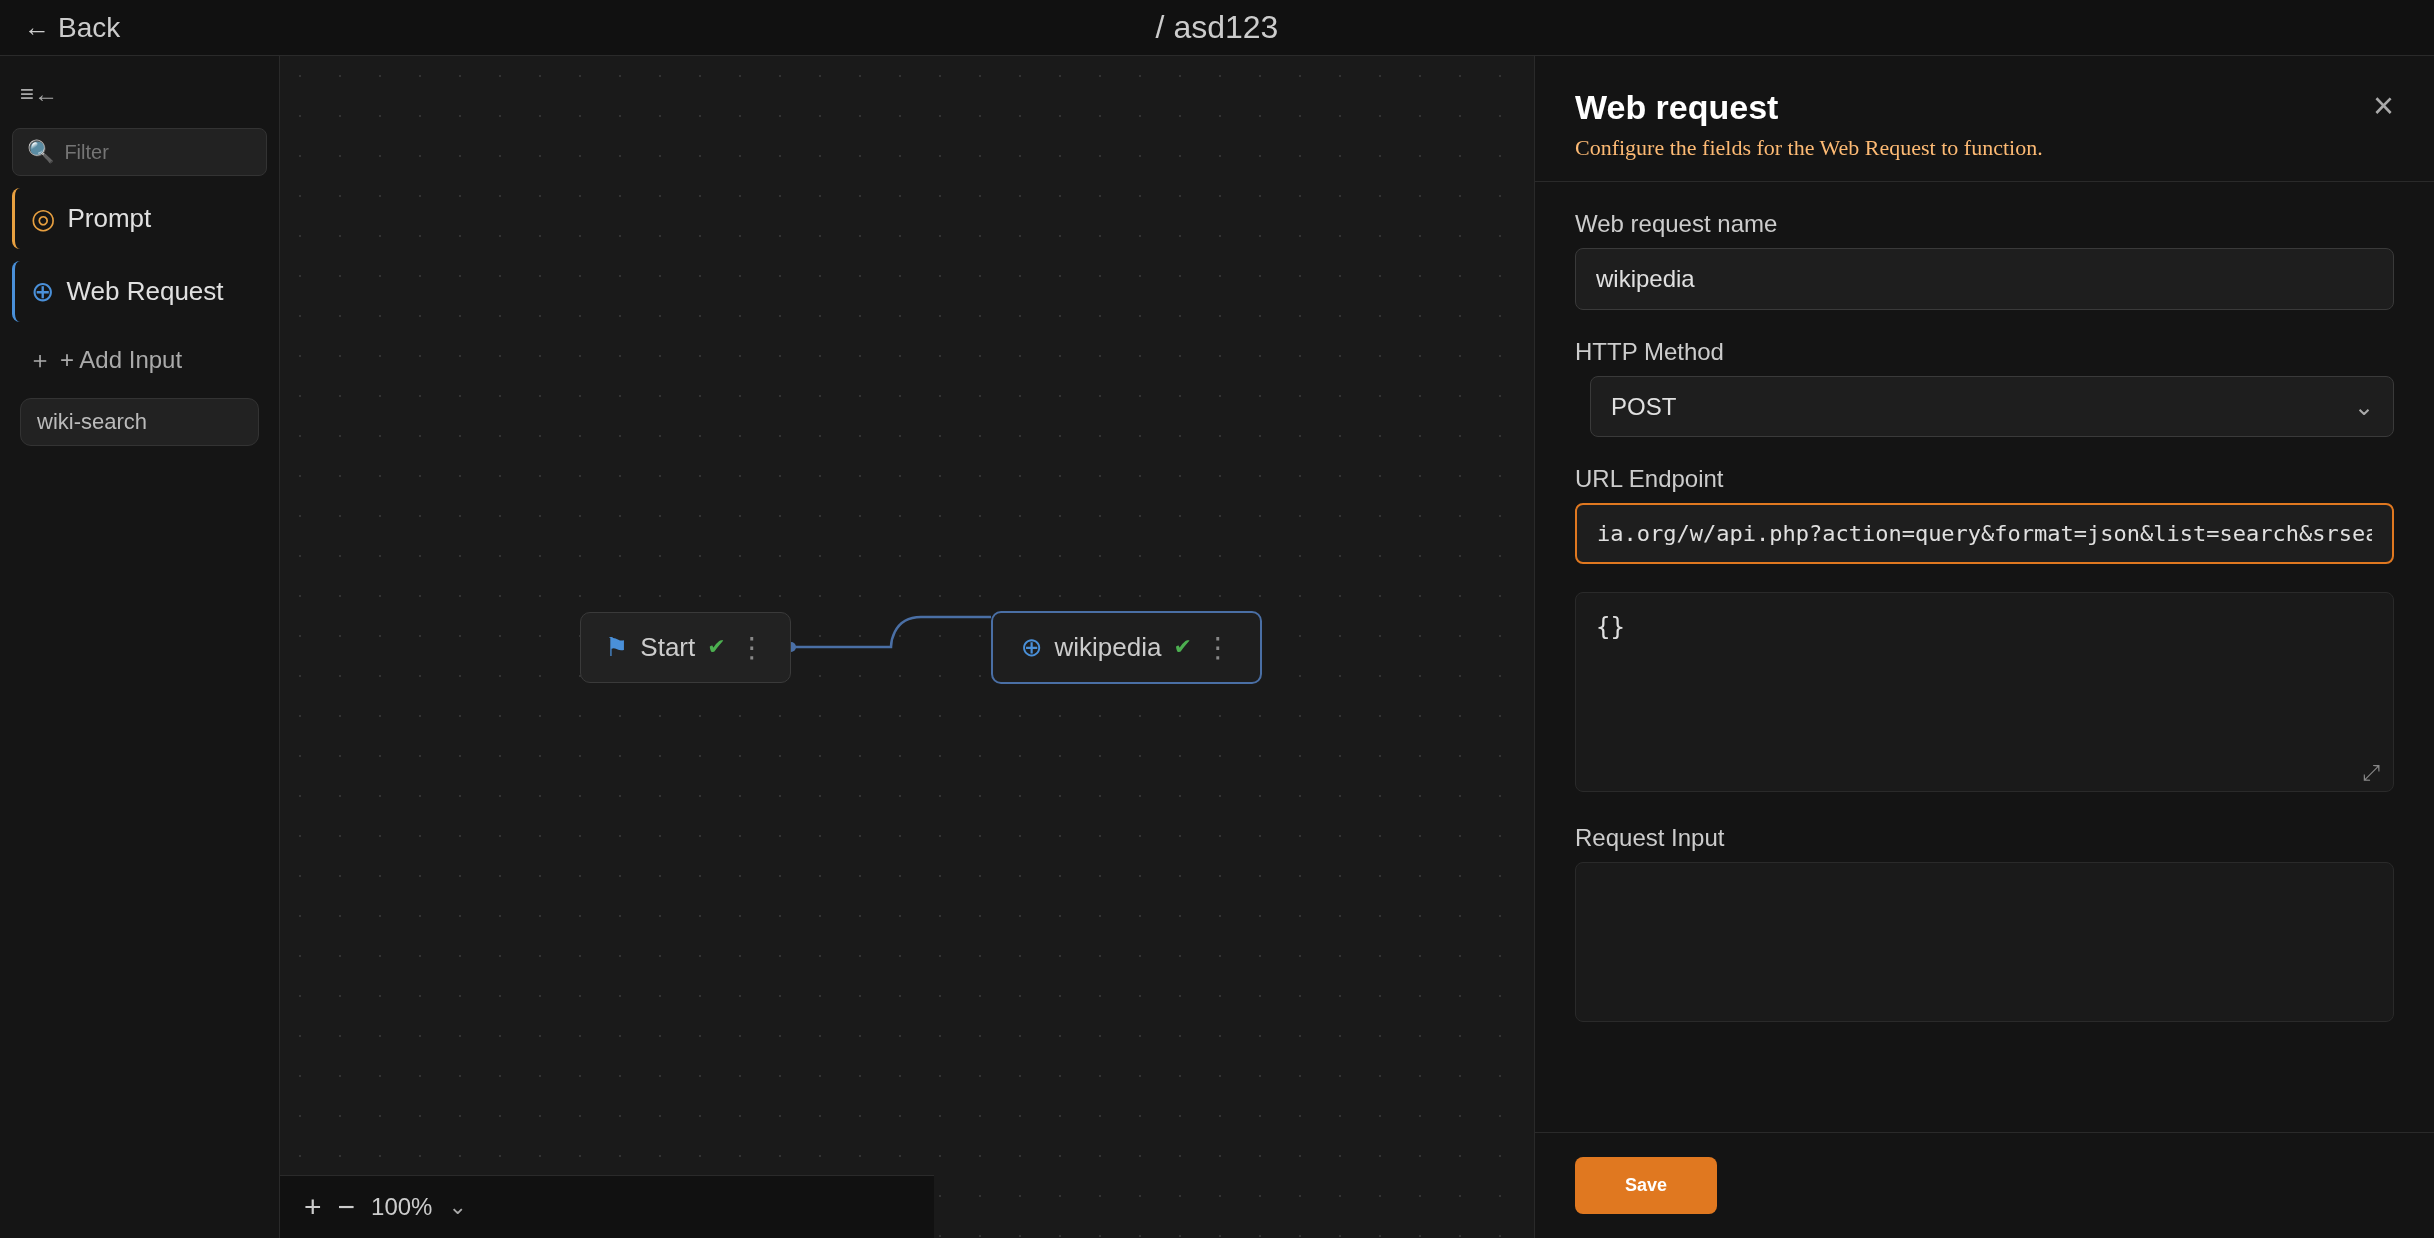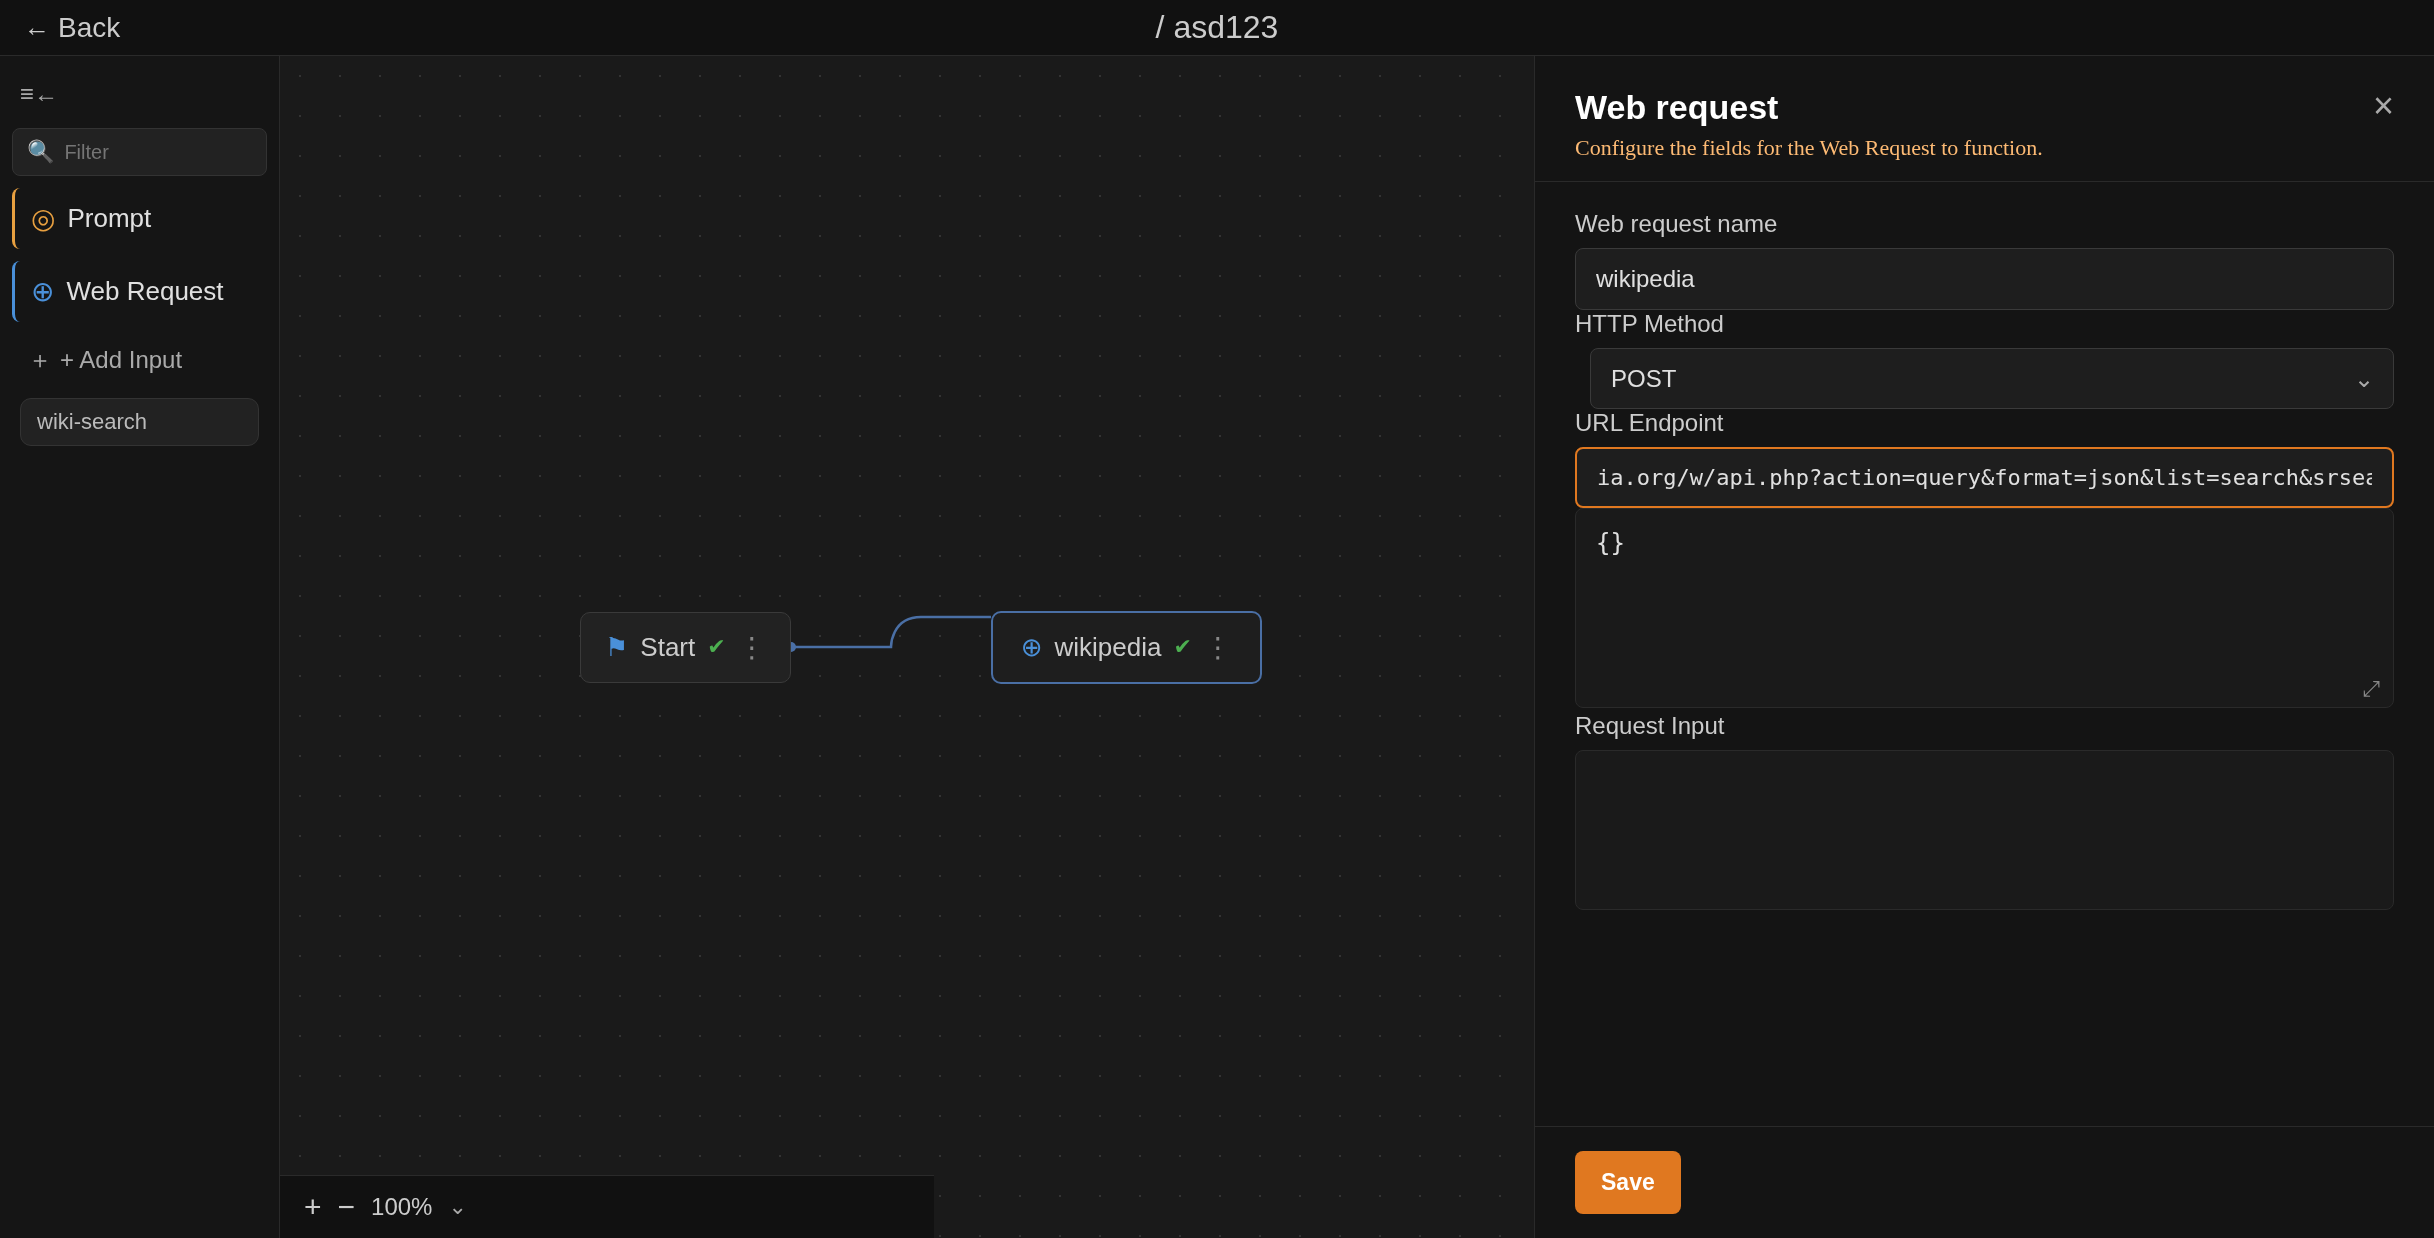--- a/index.html
+++ b/index.html
@@ -266,20 +266,21 @@
       color: #aaa;
       font-size: 36px;
       cursor: pointer;
       line-height: 1;
     }
 
     .panel-body {
       padding: 28px 40px;
       display: flex;
       flex-direction: column;
+      gap: 28px;
       flex: 1;
     }
 
     .field-group {
       display: flex;
       flex-direction: column;
       gap: 10px;
     }
     .field-label {
       font-size: 24px;
@@ -365,22 +366,22 @@
 
     .panel-footer {
       padding: 24px 40px;
       border-top: 1px solid #2a2a2a;
     }
     .save-btn {
       background: #e07820;
       color: #fff;
       border: none;
       border-radius: 8px;
-      padding: 18px 26px;
-      font-size: 23px;
+      padding: 18px 50px;
+      font-size: 18px;
       font-weight: 600;
       cursor: pointer;
     }
   </style>
 </head>
 <body>
 
 <div class="header">
   <button class="back-btn">
     <span class="arrow">←</span>

